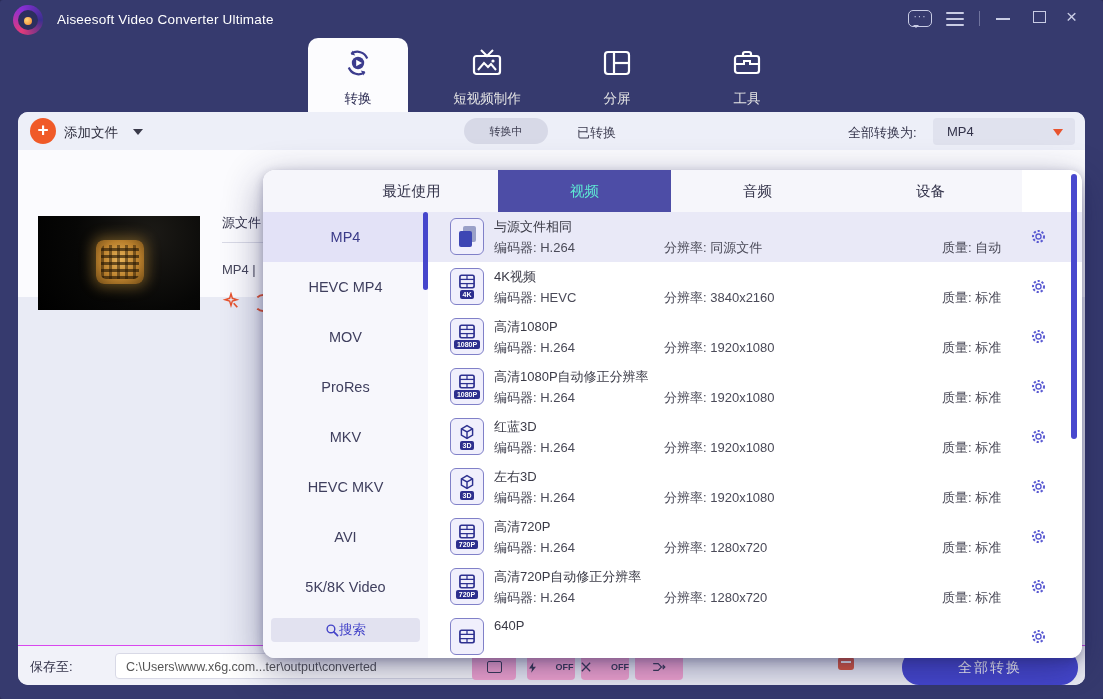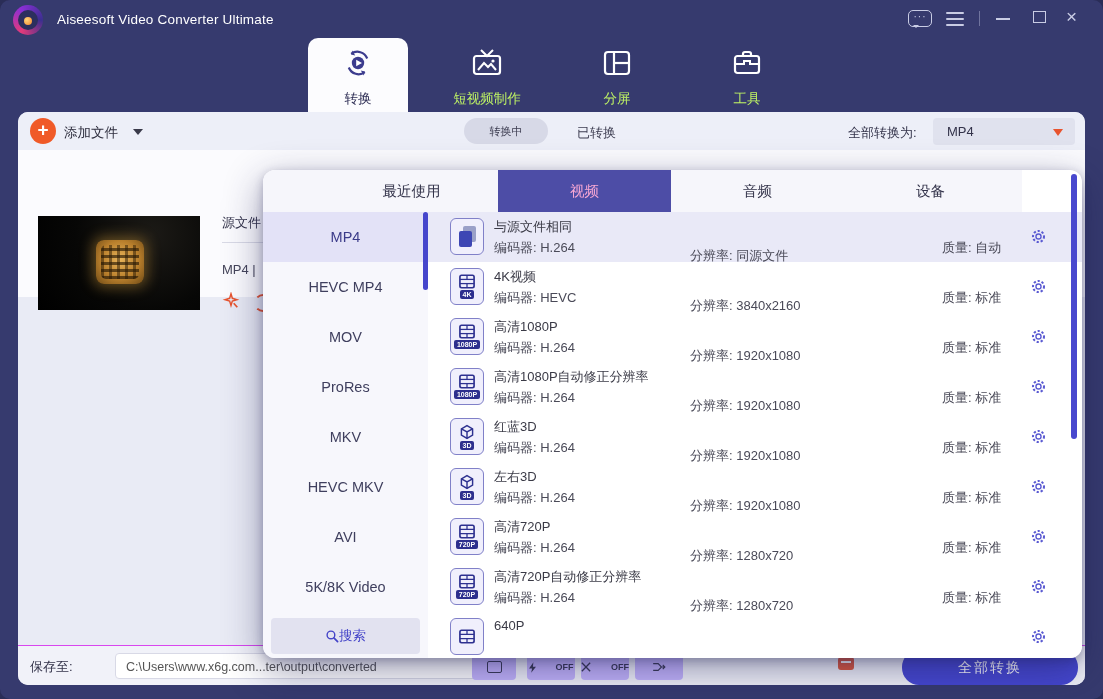--- a/index.html
+++ b/index.html
@@ -4,41 +4,41 @@
 <style>
   html,body{margin:0;padding:0;}
   body{
     width:1103px;height:699px;overflow:hidden;
     font-family:"Liberation Sans","DejaVu Sans",sans-serif;
     background:#2a2d57;
   }
   .abs{position:absolute;}
   #win{
     position:relative;width:1103px;height:699px;
-    background:#363a6e;border-radius:10px;overflow:hidden;
+    background:#363a6e;border-radius:3px;overflow:hidden;
   }
   
   #logo{left:13px;top:5px;width:30px;height:30px;border-radius:50%;
     background:conic-gradient(from 210deg,#e23a7a,#8a2fd6,#3b2f8f,#e23a7a);}
   #logo:before{content:"";position:absolute;left:5px;top:5px;width:20px;height:20px;border-radius:50%;
     background:#2c2f5e;}
   #logo:after{content:"";position:absolute;left:11px;top:12px;width:8px;height:8px;border-radius:50%;
     background:radial-gradient(circle at 35% 35%,#ffd47a,#f2862c);}
   #app-title{left:57px;top:12px;color:#fff;font-size:13.5px;letter-spacing:.2px;}
   #fb-bubble{left:908px;top:10px;width:22px;height:15px;border:1.5px solid #c9cce4;border-radius:5px;
     color:#c9cce4;font-size:10px;line-height:11px;text-align:center;letter-spacing:1px;}
   #fb-bubble:after{content:"";position:absolute;left:4px;bottom:-5px;border:3px solid transparent;border-top-color:#c9cce4;}
   .ham-line{width:18px;height:2px;background:#c9cce4;border-radius:1px;margin-bottom:4px;}
   #ham{left:946px;top:12px;}
   #tb-div{left:979px;top:11px;width:1px;height:15px;background:rgba(200,204,230,.4);}
   #min-btn{left:996px;top:18px;width:14px;height:2px;background:#c9cce4;}
   #max-btn{left:1033px;top:11px;width:11px;height:10px;border:1.6px solid #c9cce4;}
   #close-btn{left:1066px;top:6px;color:#c9cce4;font-size:19px;}
   
-  .navtab{top:38px;width:130px;height:74px;text-align:center;color:#bef264;font-size:13.5px;}
+  .navtab{top:38px;width:130px;height:74px;text-align:center;color:#e5e5e5;font-size:13.5px;}
   .navtab .nicon{height:40px;padding-top:10px;}
   .navtab .nlabel{margin-top:2px;}
   #tab-convert{left:308px;width:100px;background:#fcfcfe;border-radius:10px 10px 0 0;color:#2f2f55;}
   #tab-shortvideo{left:422px;}
   #tab-split{left:552px;}
   #tab-tools{left:682px;}
   
   #wrap{left:18px;top:112px;width:1067px;height:573px;background:#e9ebf5;border-radius:10px;overflow:hidden;}
   #toolbar{left:0;top:0;width:1067px;height:38px;background:#edeff8;}
   #fileband{left:0;top:38px;width:1067px;height:147px;background:#fbfbfe;}
@@ -66,57 +66,57 @@
                repeating-linear-gradient(90deg,rgba(40,25,5,.5) 0 3px,transparent 3px 8px);}
   #src-label{left:204px;top:64px;font-size:13px;color:#33334a;}
   #src-div{left:204px;top:92px;width:60px;height:1px;background:#d9dae6;}
   #src-fmt{left:204px;top:112px;font-size:13px;color:#45455a;white-space:nowrap;overflow:hidden;width:60px;}
   #wand-ico{left:204px;top:142px;}
   #orange2{left:236px;top:144px;width:14px;height:14px;border:2px solid #e8542f;border-radius:50%;border-left-color:transparent;}
   
   #save-label{left:12px;top:12px;font-size:13px;color:#33334a;}
   #path-box{left:77px;top:7px;width:368px;height:26px;background:#fff;border:1px solid #d8d9e6;border-radius:4px;
     font-size:12.5px;color:#555;line-height:26px;padding:0 10px;box-sizing:border-box;white-space:nowrap;overflow:hidden;margin-left:20px;}
-  .mini-btn{top:8px;height:26px;background:#c4b5fd;border-radius:4px;color:#3a3a55;
+  .mini-btn{top:8px;height:26px;background:#f9a8d4;border-radius:4px;color:#3a3a55;
     font-size:9px;font-weight:bold;display:flex;align-items:center;justify-content:center;gap:20px;box-sizing:border-box;}
   #btn-folder{left:454px;width:44px;}
   #btn-folder i{display:block;width:13px;height:10px;border:1.6px solid #3a3a55;border-radius:2px;}
   #off1{left:509px;width:48px;}
   #off2{left:563px;width:48px;}
   #btn-merge{left:617px;width:48px;}
   #red-ico{left:820px;top:11px;width:16px;height:13px;background:#e0593c;border-radius:3px;}
   #red-ico:before{content:"";position:absolute;left:3px;top:4px;width:10px;height:2px;background:#fff;}
   #convert-btn{left:884px;top:4px;width:176px;height:35px;border-radius:17px;background:#4547d0;
     color:#fff;font-size:14px;text-align:center;line-height:35px;letter-spacing:2px;}
   
   #popup{left:263px;top:170px;width:819px;height:488px;background:#fff;border-radius:12px;overflow:hidden;
     box-shadow:0 12px 38px rgba(28,28,80,.45),0 3px 10px rgba(28,28,80,.28);}
   #pop-header{left:0;top:0;width:759px;height:42px;background:#f6f6fb;border-bottom:2px solid #737373;}
   .pop-tab{top:0;height:42px;width:173px;text-align:center;line-height:42px;font-size:14.5px;color:#33334a;}
-  .pop-tab.active{background:#4d4da6;color:#f9a8d4;}
+  .pop-tab.active{background:#4d4da6;color:#5eead4;}
   
   #side{left:0;top:42px;width:165px;height:446px;background:#f7f7fc;}
   .side-item{width:165px;height:50px;line-height:50px;text-align:center;font-size:14.5px;color:#3f3f5e;}
   .side-item.selected{background:#e3e2f7;color:#3b3b8a;}
-  #side-search{position:absolute;left:8px;top:406px;width:149px;height:36px;background:#e2e2f0;border-radius:4px;
+  #side-search{position:absolute;left:8px;top:406px;width:149px;height:24px;background:#e2e2f0;border-radius:4px;
     display:flex;align-items:center;justify-content:center;color:#4343c8;font-size:13.5px;}
   #side-scroll{left:160px;top:0px;width:5px;height:78px;background:#4646cc;border-radius:3px;position:absolute;}
   
   #flist{left:165px;top:42px;width:654px;height:446px;background:#fff;}
   .frow{position:relative;width:654px;height:50px;}
   .frow.selected{background:#e9e9f7;}
   .tile{position:absolute;left:22px;top:6px;width:34px;height:37px;border:1.5px solid #8080c8;border-radius:6px;
     background:#f0effc;box-sizing:border-box;display:flex;flex-direction:column;align-items:center;justify-content:center;}
   .tile .badge{background:#2d2f8e;color:#fff;font-size:7px;font-weight:bold;border-radius:2px;
     padding:1px 3px;line-height:7px;margin-top:1px;letter-spacing:0;}
   .copy-back{position:absolute;right:7px;top:7px;width:13px;height:16px;background:#9aa0c8;border-radius:2px;}
   .copy-front{position:absolute;left:8px;top:12px;width:13px;height:16px;background:#3d46b4;border-radius:2px;}
   .fname{position:absolute;left:66px;top:6px;font-size:13px;color:#3a3a46;}
   .fdet{position:absolute;top:27px;font-size:13px;color:#4a4a58;}
-  .d-enc{left:66px;} .d-res{left:262px;margin-top:8px;} .d-qua{left:514px;}
+  .d-enc{left:66px;} .d-res{left:236px;} .d-qua{left:514px;}
   .gear{position:absolute;left:602px;top:16px;}
   #list-scroll{left:808px;top:4px;width:6px;height:265px;background:#4848ce;border-radius:3px;position:absolute;}
   svg{display:block;}
 </style>
 </head>
 <body>
 
 <div id="win">
 
   <div class="abs" id="logo"></div>

